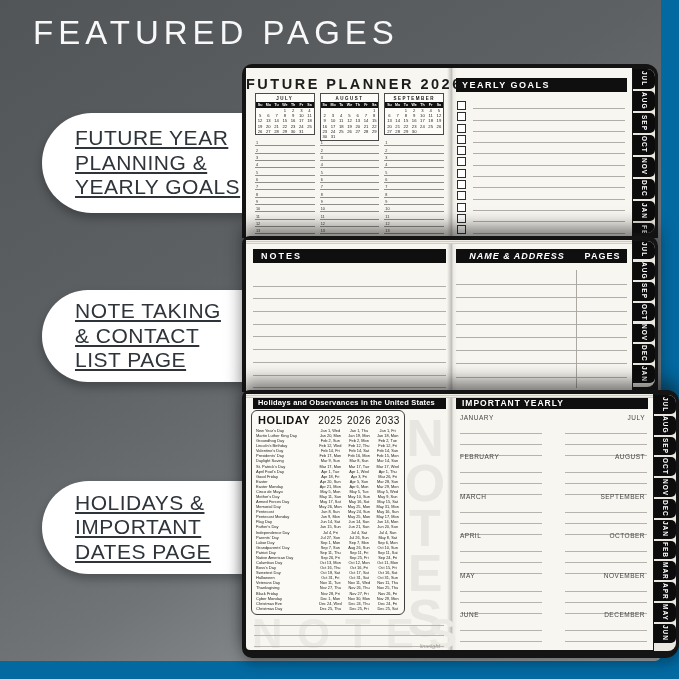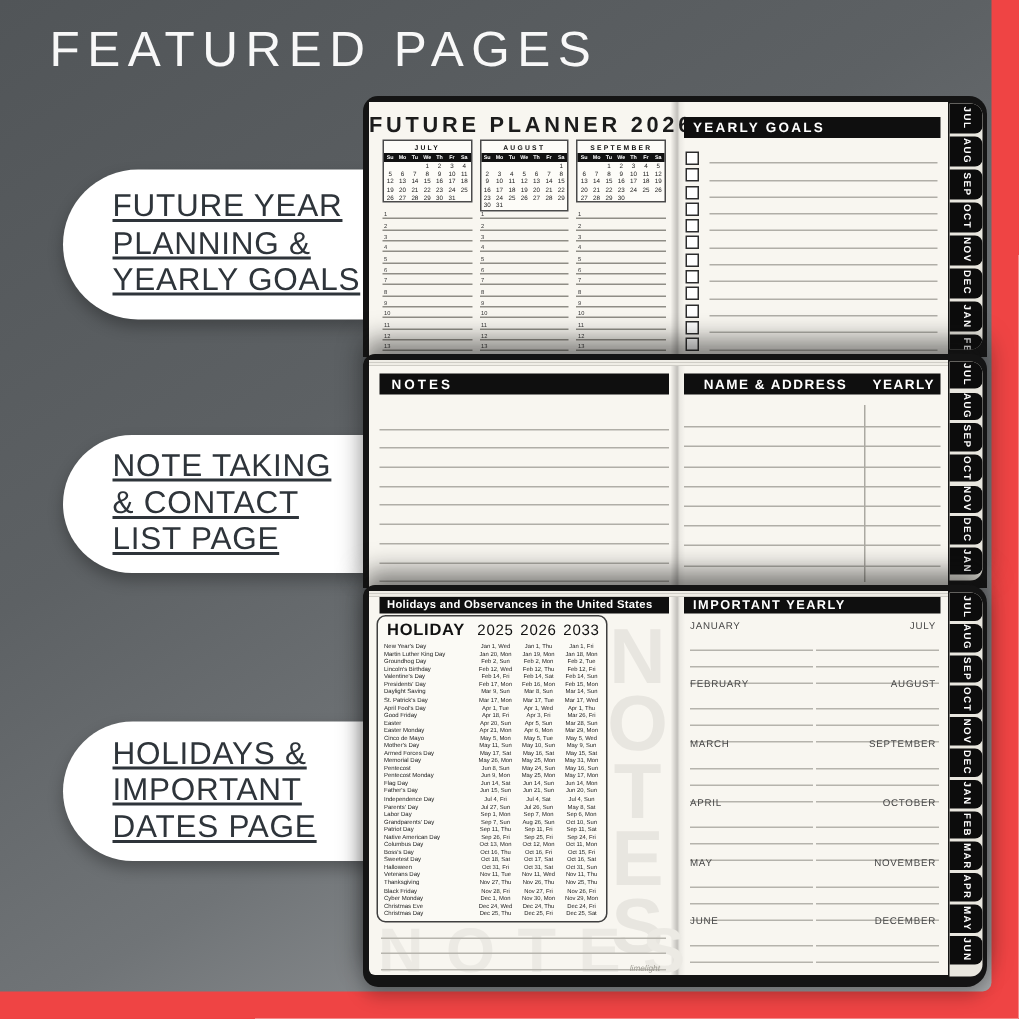--- a/index.html
+++ b/index.html
@@ -1,16 +1,16 @@
 <!DOCTYPE html>
 <html><head>
 <meta charset="utf-8">
 <style>
   html,body{margin:0;padding:0;}
-  #stage{position:relative;width:679px;height:679px;background:#ef4444;overflow:hidden;
+  #stage{position:relative;width:679px;height:679px;background:#0369a1;overflow:hidden;
          font-family:"Liberation Sans",sans-serif;}
   .panel{position:absolute;left:0;top:0;width:661px;height:661px;
          background:linear-gradient(148deg,#515558 0%,#5d6164 38%,#707477 64%,#a6a9ab 100%);
          border-bottom-right-radius:6px;}
   .page-title{position:absolute;left:33px;top:14px;font-size:33px;letter-spacing:5px;
               font-weight:300;color:#f8f8f8;white-space:nowrap;}
   
   .pill{position:absolute;left:42px;width:212px;background:#ffffff;
         border-radius:52px 0 0 52px;box-shadow:0 5px 10px rgba(0,0,0,.28);
         display:flex;align-items:center;z-index:1;}
@@ -18,21 +18,21 @@
   #pill-2{top:290px;height:92px}
   #pill-3{top:481px;height:93px}
   .pill-text{padding-left:33px;font-size:21px;line-height:1.17;color:#2e343a;
              letter-spacing:.5px;white-space:pre-line;text-decoration:underline;}
   
   .book{position:absolute;left:242px;width:416px;background:#141414;}
   #book-1{top:64px;height:174px;border-radius:10px 12px 0 0;z-index:2;}
   #book-2{top:236px;height:156px;border-radius:8px 10px 0 0;z-index:3;
           box-shadow:0 -10px 16px rgba(15,15,15,.5);}
   #book-3{top:390px;height:268px;border-radius:8px 12px 14px 10px;z-index:4;
-          box-shadow:0 -10px 16px rgba(15,15,15,.5),0 6px 12px rgba(0,0,0,.25);}
+          box-shadow:0 -10px 16px rgba(15,15,15,.5),0 6px 12px rgba(0,0,0,.25);padding-left:21px;}
   .pages{position:absolute;left:4px;right:26px;top:4px;bottom:0;background:#f8f6f0;overflow:hidden;}
   #book-3 .pages{bottom:8px;border-bottom-left-radius:4px;}
   .page-edge{position:absolute;left:4px;right:26px;top:4px;height:4px;z-index:5;
              background:repeating-linear-gradient(180deg,#efede6 0 1px,#cfcdc6 1px 2px);}
   .gutter{position:absolute;top:0;bottom:0;left:201px;width:10px;
           background:linear-gradient(90deg,rgba(0,0,0,0) 0%,rgba(0,0,0,.22) 45%,rgba(0,0,0,.05) 62%,rgba(0,0,0,0) 100%);}
   .lpage{position:absolute;left:0;top:0;bottom:0;width:202px;}
   .rpage{position:absolute;left:208px;top:0;bottom:0;right:0;}
   
   .spine{position:absolute;right:3px;width:22px;top:5px;bottom:5px;background:#e9e7df;
@@ -67,21 +67,21 @@
   #goal-rows{position:absolute;top:32px;left:3px;right:5px;}
   .goalrow{height:11.3px;position:relative;}
   .goalrow .cb{position:absolute;left:0;top:1px;width:7px;height:7px;border:1px solid #2c2c2c;background:#fff;}
   .goalrow .ln{position:absolute;left:16px;right:2px;bottom:2px;border-bottom:1px solid #b0aea7;}
   
   .notes-bar{top:9px;left:7px;right:2px;height:14px;font-size:9px;letter-spacing:2px;
              line-height:14px;padding-left:8px;}
   #notes-lines{position:absolute;top:34px;left:7px;right:2px;}
   .nline{height:11.7px;border-bottom:1px solid #b0aea7;}
   .contact-bar{top:9px;left:2px;right:5px;height:14px;font-size:9px;letter-spacing:1px;line-height:14px;}
-  .contact-bar .nm{position:absolute;left:0;width:122px;text-align:center;}
+  .contact-bar .nm{position:absolute;left:0;width:122px;text-align:center;font-style:italic;}
   .contact-bar .ph{position:absolute;left:122px;right:0;text-align:center;}
   #contact-lines{position:absolute;top:32px;left:2px;right:5px;}
   .cline{height:12.2px;border-bottom:1px solid #b0aea7;}
   .cdivider{position:absolute;top:30px;bottom:4px;left:122px;width:1px;background:#aba9a2;}
   
   .hol-bar{top:3px;left:7px;right:2px;height:12px;font-size:7.5px;line-height:12px;
            padding-left:5px;letter-spacing:.2px;}
   .hol-box{position:absolute;top:16px;left:5px;width:152px;height:203px;border:1.5px solid #3f3f3f;
            border-radius:6px;background:#fbfaf5;z-index:2;}
   .hol-head{position:absolute;top:3px;left:6px;font-size:11px;font-weight:bold;letter-spacing:.5px;color:#111;}
@@ -537,21 +537,21 @@
             <div class="nline"></div>
             <div class="nline"></div>
             <div class="nline"></div>
             <div class="nline"></div>
           </div>
       </div>
       <div class="gutter"></div>
       <div class="rpage">
         <div class="bar contact-bar">
           <span class="nm">NAME &amp; ADDRESS</span>
-          <span class="ph">YEARLY</span>
+          <span class="ph">PAGES</span>
         </div>
         <div id="contact-lines">
             <div class="cline"></div>
             <div class="cline"></div>
             <div class="cline"></div>
             <div class="cline"></div>
             <div class="cline"></div>
             <div class="cline"></div>
             <div class="cline"></div>
             <div class="cline"></div>

